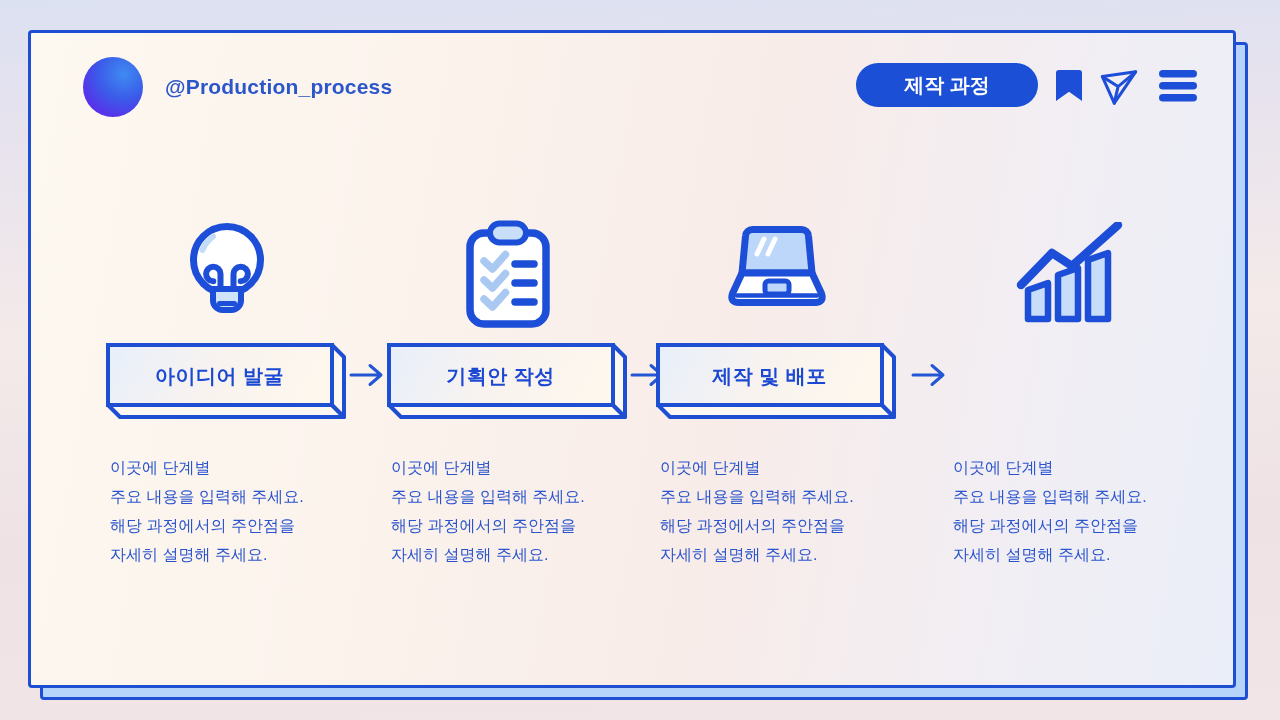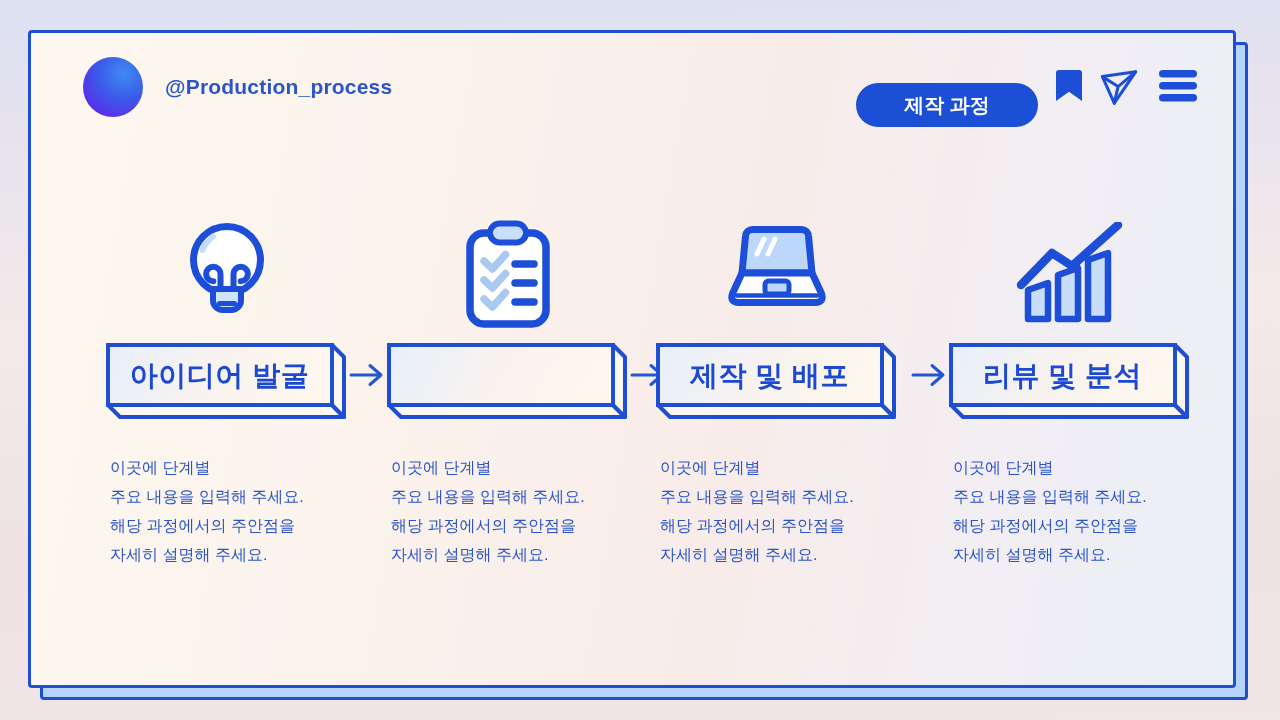--- a/index.html
+++ b/index.html
@@ -26,37 +26,36 @@
   }
   .handle {
     position:absolute; left:134px; top:24px; height:60px; line-height:60px;
     font-size:21px; font-weight:700; color:#2b55cb; letter-spacing:0.2px;
   }
   .badge {
     position:absolute; left:825px; top:30px; width:182px; height:44px; border-radius:22px;
     background:#1a4fd6; color:#ffffff; font-size:20px; font-weight:700;
     display:flex; align-items:center; justify-content:center; border:none; cursor:pointer;
     font-family:"Liberation Sans", sans-serif;
-    margin-top:20px;
   }
   .hicon { position:absolute; cursor:pointer; background:none; border:none; padding:0; }
   .hicon.bookmark { left:1025px; top:37px; }
   .hicon.send     { left:1068px; top:36px; }
   .hicon.menu     { left:1127px; top:37px; }
   
   .step-col { position:absolute; top:0; width:237px; height:100%; }
   .icon-wrap {
     position:absolute; top:178px; left:0; width:237px; height:126px;
     display:flex; align-items:center; justify-content:center;
   }
   .box3d { position:absolute; top:310px; left:-2px; width:241px; height:79px; }
   .box3d .label-overlay {
     position:absolute; left:0; top:2px; width:227px; height:62px;
     display:flex; align-items:center; justify-content:center;
-    font-size:28px; font-weight:700; color:#1c49d3; letter-spacing:0.5px;
+    font-size:20px; font-weight:700; color:#1c49d3; letter-spacing:0.5px;
   }
   .desc {
     position:absolute; top:420px; left:2px; width:235px;
     font-size:16px; line-height:29px; font-weight:500; color:#2a54cd;
     white-space:pre-line;
   }
   .arrow { position:absolute; top:329px; width:36px; height:26px; }
 </style>
 </head>
 <body>
@@ -149,20 +148,21 @@
             <linearGradient id="g2" x1="0" y1="0" x2="1" y2="0.15">
           <stop offset="0" stop-color="#e7effb"></stop>
               <stop offset="0.55" stop-color="#f9f3ef"></stop>
               <stop offset="1" stop-color="#fdf7ee"></stop>
         </linearGradient>
           </defs>
         <path d="M2,62 L14,74 L238,74 L226,62 Z" fill="#fdf8f1" stroke="#1e4ed2" stroke-width="4" stroke-linejoin="round"></path>
         <path d="M226,2 L238,14 L238,74 L226,62 Z" fill="#fdf8f1" stroke="#1e4ed2" stroke-width="4" stroke-linejoin="round"></path>
         <rect x="2" y="2" width="224" height="60" fill="url(#g2)" stroke="#1e4ed2" stroke-width="4"></rect>
       </svg>
+      <div class="label-overlay">기획안 작성</div>
     </div>
     <div class="desc">이곳에 단계별
 주요 내용을 입력해 주세요.
 해당 과정에서의 주안점을
 자세히 설명해 주세요.</div>
   </div>
 
   <div class="arrow" style="left:599px">
     <svg width="36" height="26" viewBox="0 0 36 26" fill="none" stroke="#2356d4" stroke-width="3" stroke-linecap="round" stroke-linejoin="round">
       <path d="M2,13 H32 M21,3.5 L32,13 L21,22.5"></path>
@@ -213,34 +213,19 @@
     <div class="icon-wrap">
       <svg width="108" height="104" viewBox="0 0 108 104">
         <g fill="#c7ddfa" stroke="#1d4ed8" stroke-width="6.5" stroke-linejoin="round">
           <path d="M12,68 L32,61 V97 H12 Z"></path>
           <path d="M42,53 L62,46 V97 H42 Z"></path>
           <path d="M72,38 L92,31 V97 H72 Z"></path>
         </g>
         <path d="M5,63 L36,31 L56,44 L102,3" fill="none" stroke="#1d4ed8" stroke-width="8.5" stroke-linecap="round" stroke-linejoin="round"></path>
       </svg>
     </div>
-    <div class="box3d">
-      <svg width="241" height="79" viewBox="0 0 241 79">
-        <defs>
-            <linearGradient id="g4" x1="0" y1="0" x2="1" y2="0.15">
-          <stop offset="0" stop-color="#e7effb"></stop>
-              <stop offset="0.55" stop-color="#f9f3ef"></stop>
-              <stop offset="1" stop-color="#fdf7ee"></stop>
-        </linearGradient>
-          </defs>
-        <path d="M2,62 L14,74 L238,74 L226,62 Z" fill="#fdf8f1" stroke="#1e4ed2" stroke-width="4" stroke-linejoin="round"></path>
-        <path d="M226,2 L238,14 L238,74 L226,62 Z" fill="#fdf8f1" stroke="#1e4ed2" stroke-width="4" stroke-linejoin="round"></path>
-        <rect x="2" y="2" width="224" height="60" fill="url(#g4)" stroke="#1e4ed2" stroke-width="4"></rect>
-      </svg>
-      <div class="label-overlay">리뷰 및 분석</div>
-    </div>
     <div class="desc">이곳에 단계별
 주요 내용을 입력해 주세요.
 해당 과정에서의 주안점을
 자세히 설명해 주세요.</div>
   </div>
 
 </div>
 
 </body></html>

